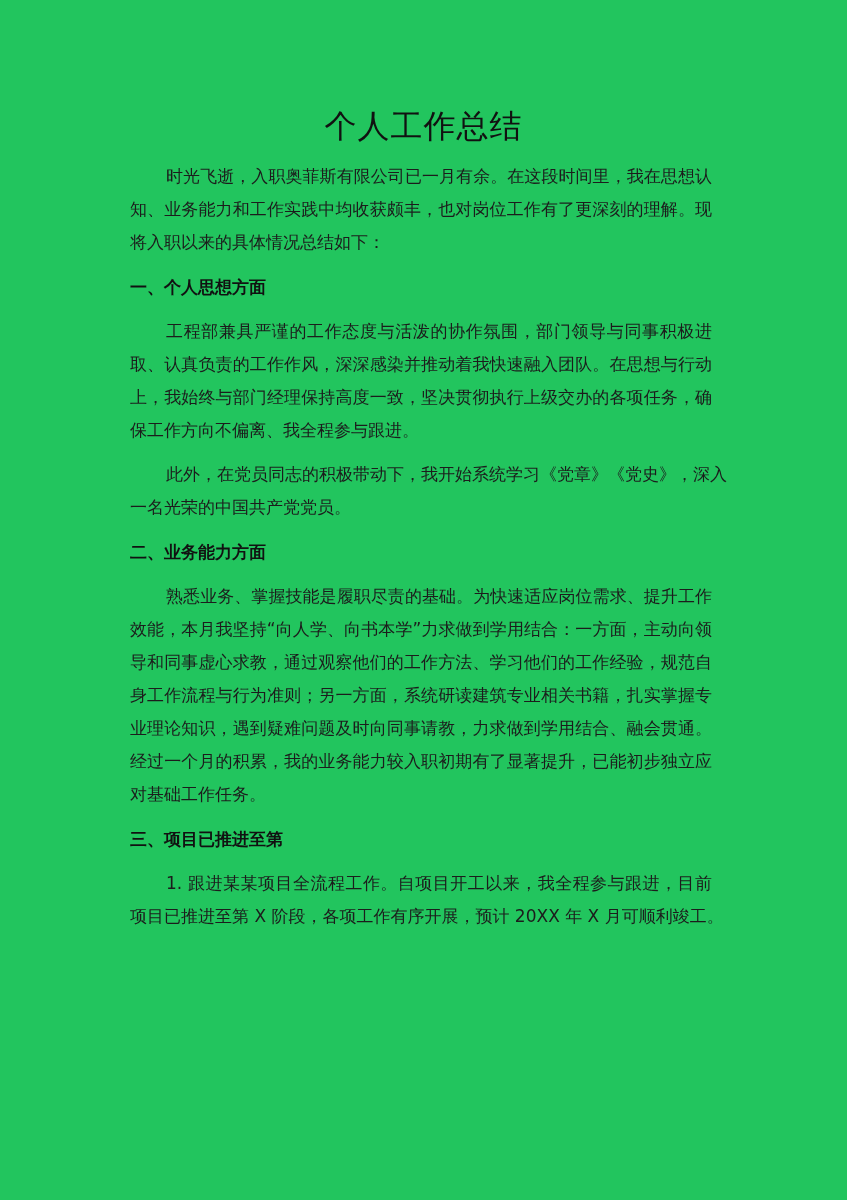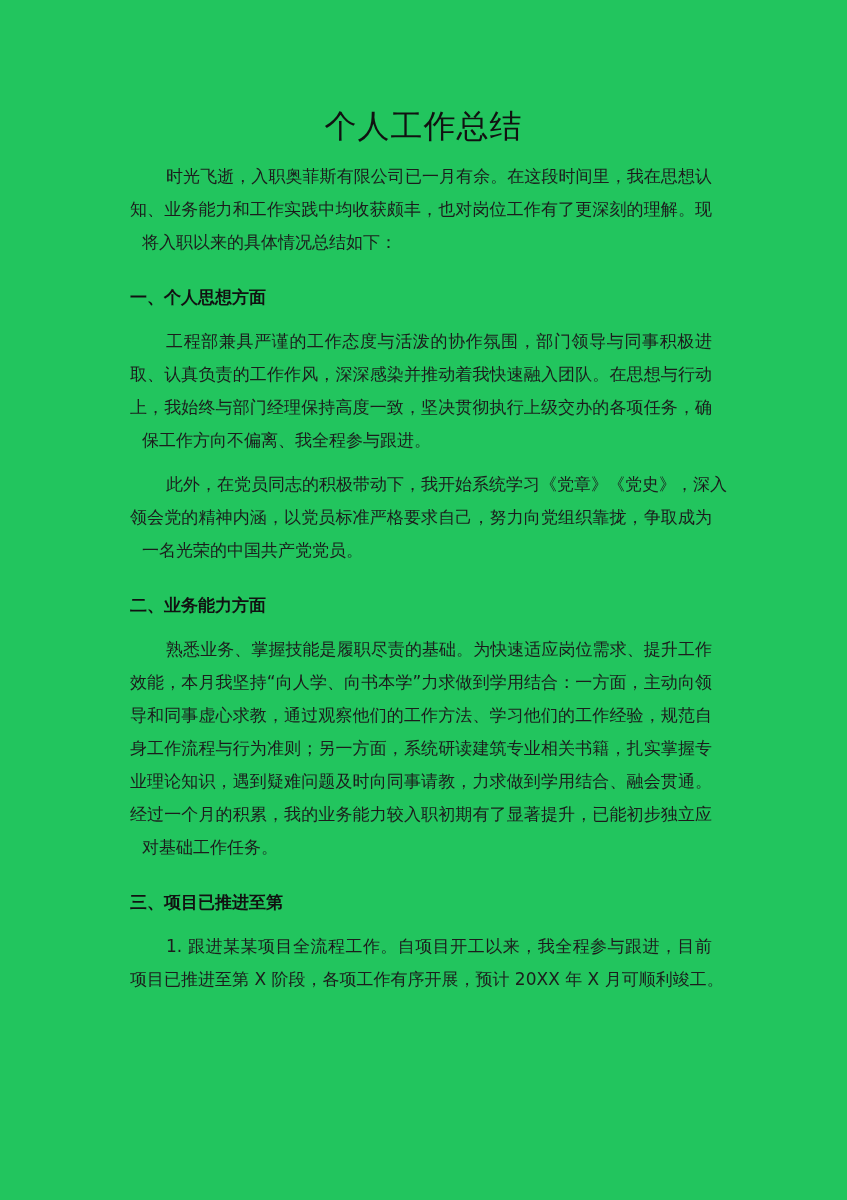--- a/index.html
+++ b/index.html
@@ -47,33 +47,32 @@
       height: 33px;
       line-height: 33px;
       font-size: 17px;
       white-space: nowrap;
       text-align: justify;
       text-align-last: justify;
       color: #1c1c1c;
     }
     .line.last {
       text-align-last: left;
-      margin-left: 12px;
     }
     .line.indent {
       padding-left: 36px;
     }
     .heading {
       display: block;
       height: 33px;
       line-height: 33px;
       font-size: 17px;
       font-weight: bold;
       color: #111111;
-      margin-top: 22px;
+      margin-top: 12px;
       margin-bottom: 11px;
     }
     .para {
       margin-bottom: 11px;
     }
     .para.tight {
       margin-bottom: 0;
     }
   </style>
 </head>
@@ -93,21 +92,20 @@
     <div>
       <span class="heading">一、个人思想方面</span>
       <div class="para">
         <span class="line indent">工程部兼具严谨的工作态度与活泼的协作氛围，部门领导与同事积极进</span>
         <span class="line">取、认真负责的工作作风，深深感染并推动着我快速融入团队。在思想与行动</span>
         <span class="line">上，我始终与部门经理保持高度一致，坚决贯彻执行上级交办的各项任务，确</span>
         <span class="line last">保工作方向不偏离、我全程参与跟进。</span>
       </div>
       <div class="para">
         <span class="line indent">此外，在党员同志的积极带动下，我开始系统学习《党章》《党史》，深入</span>
-        <span class="line">领会党的精神内涵，以党员标准严格要求自己，努力向党组织靠拢，争取成为</span>
         <span class="line last">一名光荣的中国共产党党员。</span>
       </div>
     </div>
 
     <div>
       <span class="heading">二、业务能力方面</span>
       <div class="para">
         <span class="line indent">熟悉业务、掌握技能是履职尽责的基础。为快速适应岗位需求、提升工作</span>
         <span class="line">效能，本月我坚持“向人学、向书本学”力求做到学用结合：一方面，主动向领</span>
         <span class="line">导和同事虚心求教，通过观察他们的工作方法、学习他们的工作经验，规范自</span>

